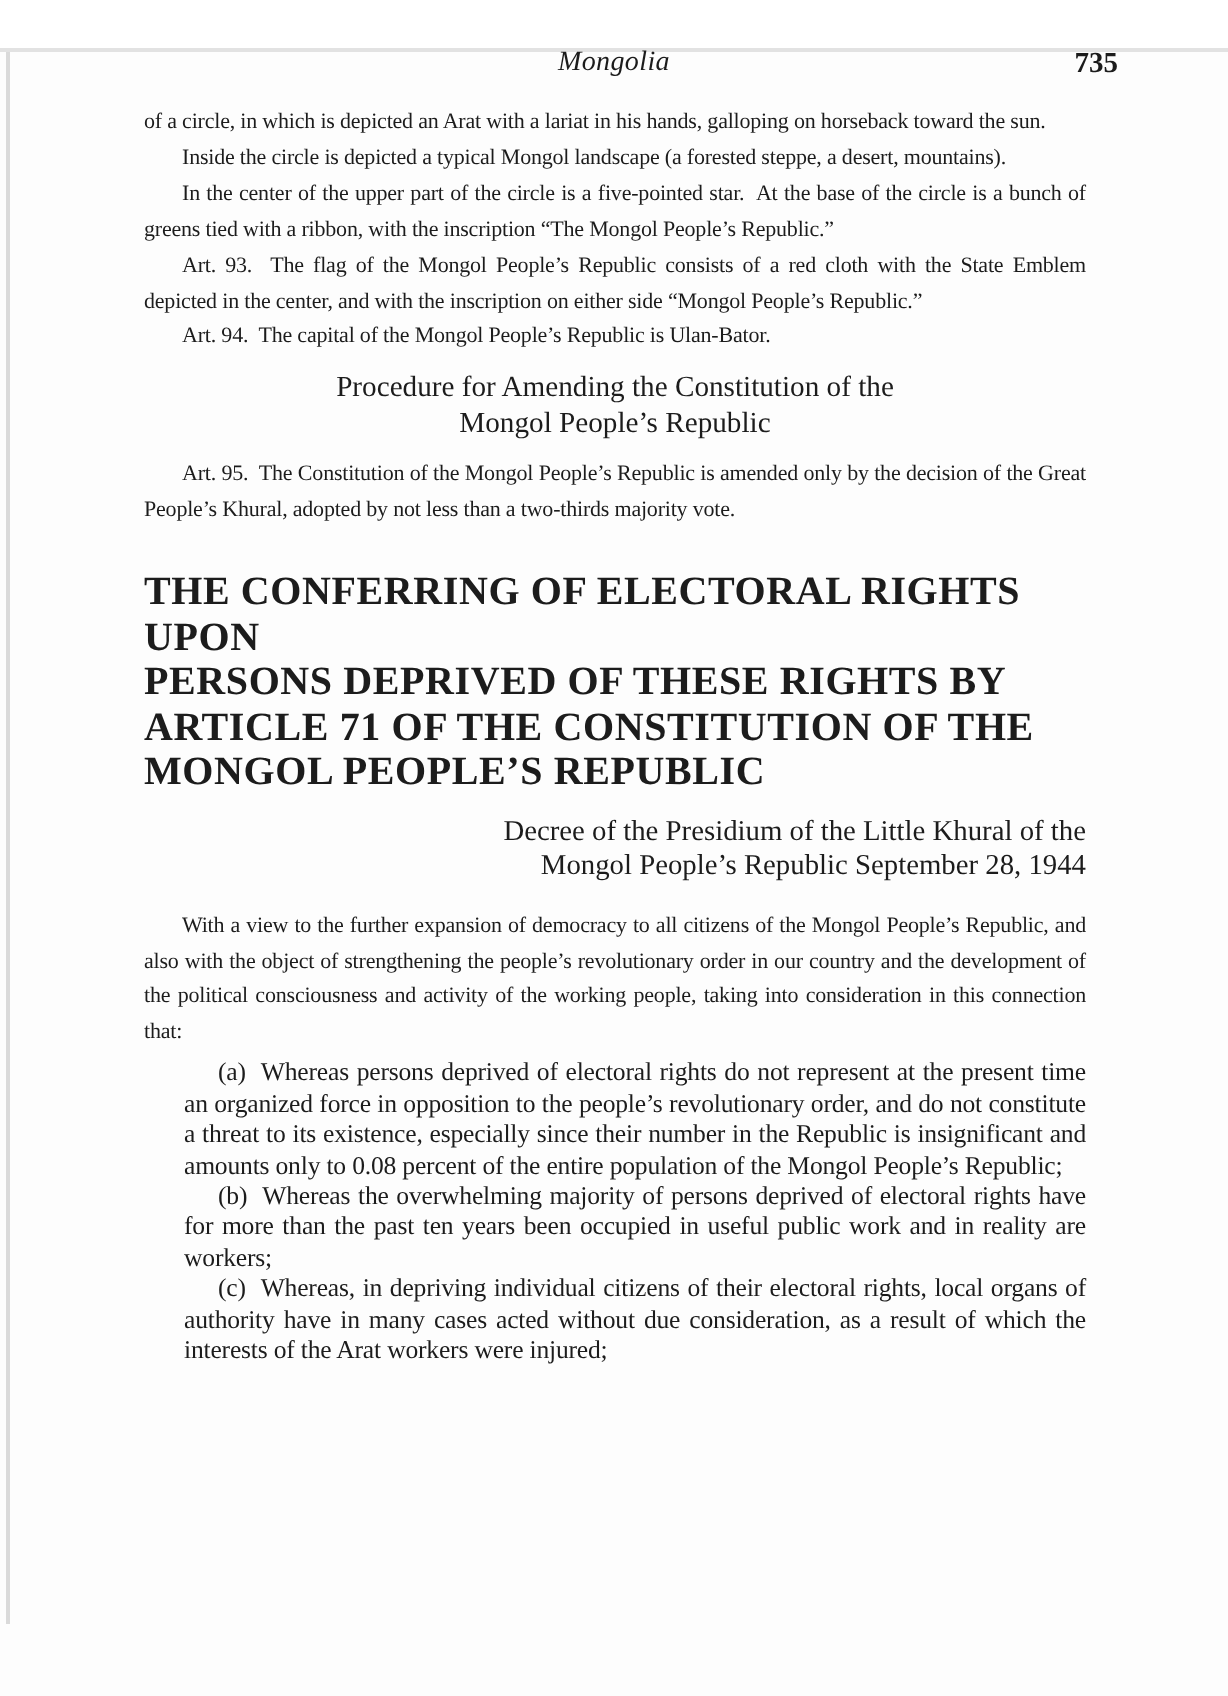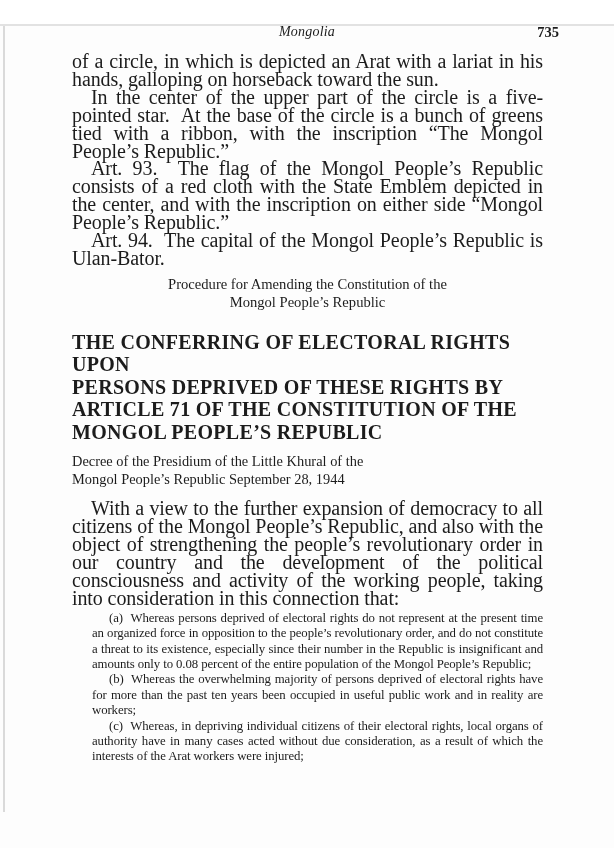--- a/index.html
+++ b/index.html
@@ -32,21 +32,21 @@
     position: absolute; right: 55px; top: 0;
     font-weight: bold; font-size: 14.5px;
   }
 
   
   .text-column { margin-left: 72px; width: 471px; }
 
   p {
     margin: 0;
     text-align: justify;
-    font-size: 20px;
+    font-size: 11px;
     line-height: 17.9px;
     letter-spacing: -0.1px;
   }
   p.indent { text-indent: 19px; }
   p.first { margin-top: 11px; }
 
   .chapter-heading {
     text-align: center; font-style: italic;
     font-size: 15.2px; line-height: 18px;
     margin-top: 14px;
@@ -58,21 +58,21 @@
   }
   p.art95 { margin-top: 8px; }
 
   .decree-title {
     text-align: left; white-space: pre-line;
     font-weight: bold; font-size: 20px; line-height: 22.5px;
     letter-spacing: 0.3px;
     margin-top: 20px;
   }
   .decree-subtitle {
-    text-align: left; white-space: pre-line;
+    text-align: right; white-space: pre-line;
     font-size: 14.4px; line-height: 17.5px;
     margin-top: 10px;
   }
   p.preamble { margin-top: 12px; }
 
   .clause-block { margin-left: 20px; width: 451px; margin-top: 3px; }
   .clause-block p {
     font-size: 12.8px;
     line-height: 15.4px;
     text-indent: 17px;
@@ -87,27 +87,29 @@
   <div class="scan-edge-left"></div>
 
   <header class="running-header">
     <span class="running-title">Mongolia</span>
     <span class="page-number">735</span>
   </header>
 
   <main class="text-column">
 
     <p class="first">of a circle, in which is depicted an Arat with a lariat in his hands, galloping on horseback toward the sun.</p>
+    <p class="indent">Inside the circle is depicted a typical Mongol landscape (a forested steppe, a desert, mountains).</p>
     <p class="indent">In the center of the upper part of the circle is a five-pointed star.&nbsp; At the base of the circle is a bunch of greens tied with a ribbon, with the inscription “The Mongol People’s Republic.”</p>
     <p class="indent">Art. 93.&nbsp; The flag of the Mongol People’s Republic consists of a red cloth with the State Emblem depicted in the center, and with the inscription on either side “Mongol People’s Republic.”</p>
     <p class="indent">Art. 94.&nbsp; The capital of the Mongol People’s Republic is Ulan-Bator.</p>
 
     <div class="chapter-subheading">Procedure for Amending the Constitution of the
 Mongol People’s Republic</div>
 
+    <p class="indent art95">Art. 95.&nbsp; The Constitution of the Mongol People’s Republic is amended only by the decision of the Great People’s Khural, adopted by not less than a two-thirds majority vote.</p>
 
     <div class="decree-title">THE CONFERRING OF ELECTORAL RIGHTS UPON
 PERSONS DEPRIVED OF THESE RIGHTS BY
 ARTICLE 71 OF THE CONSTITUTION OF THE
 MONGOL PEOPLE’S REPUBLIC</div>
     <div class="decree-subtitle">Decree of the Presidium of the Little Khural of the
 Mongol People’s Republic September 28, 1944</div>
 
     <p class="indent preamble">With a view to the further expansion of democracy to all citizens of the Mongol People’s Republic, and also with the object of strengthening the people’s revolutionary order in our country and the development of the political consciousness and activity of the working people, taking into consideration in this connection that:</p>
 

